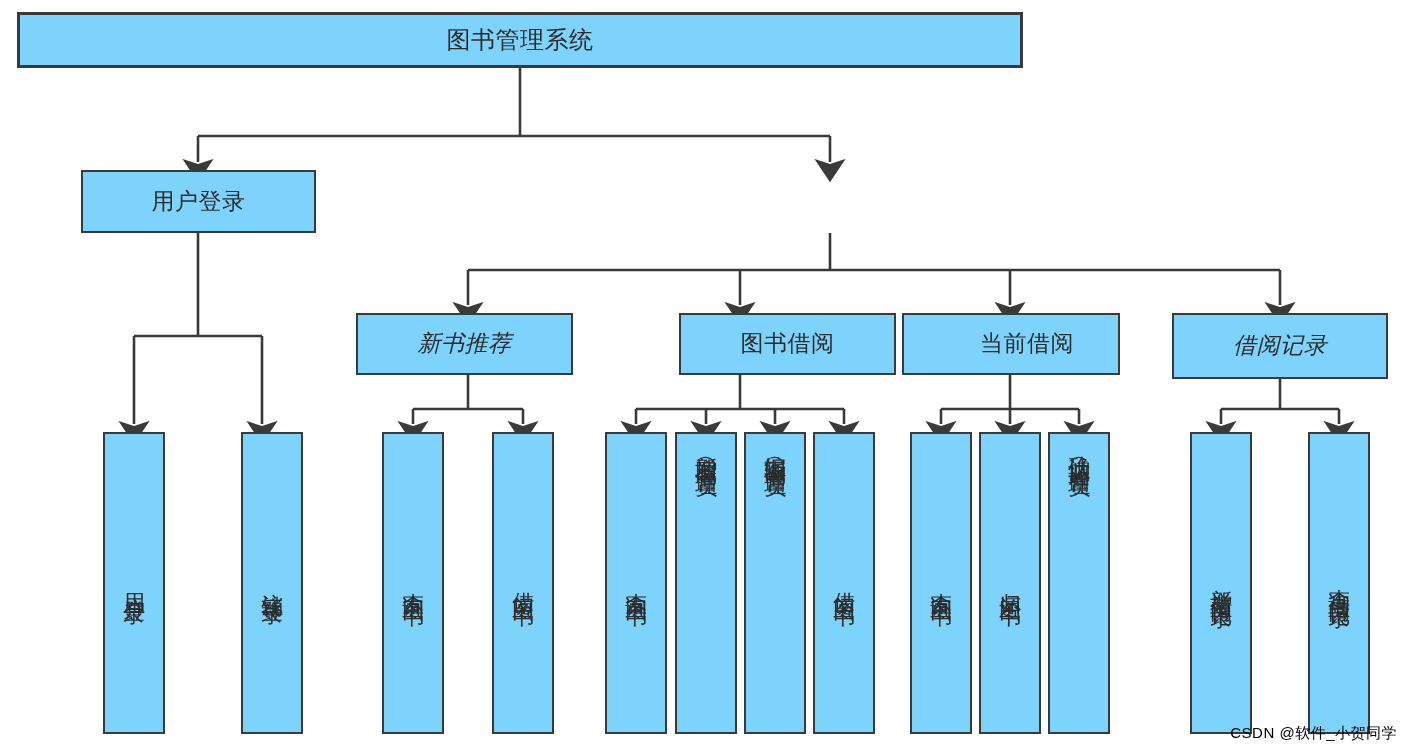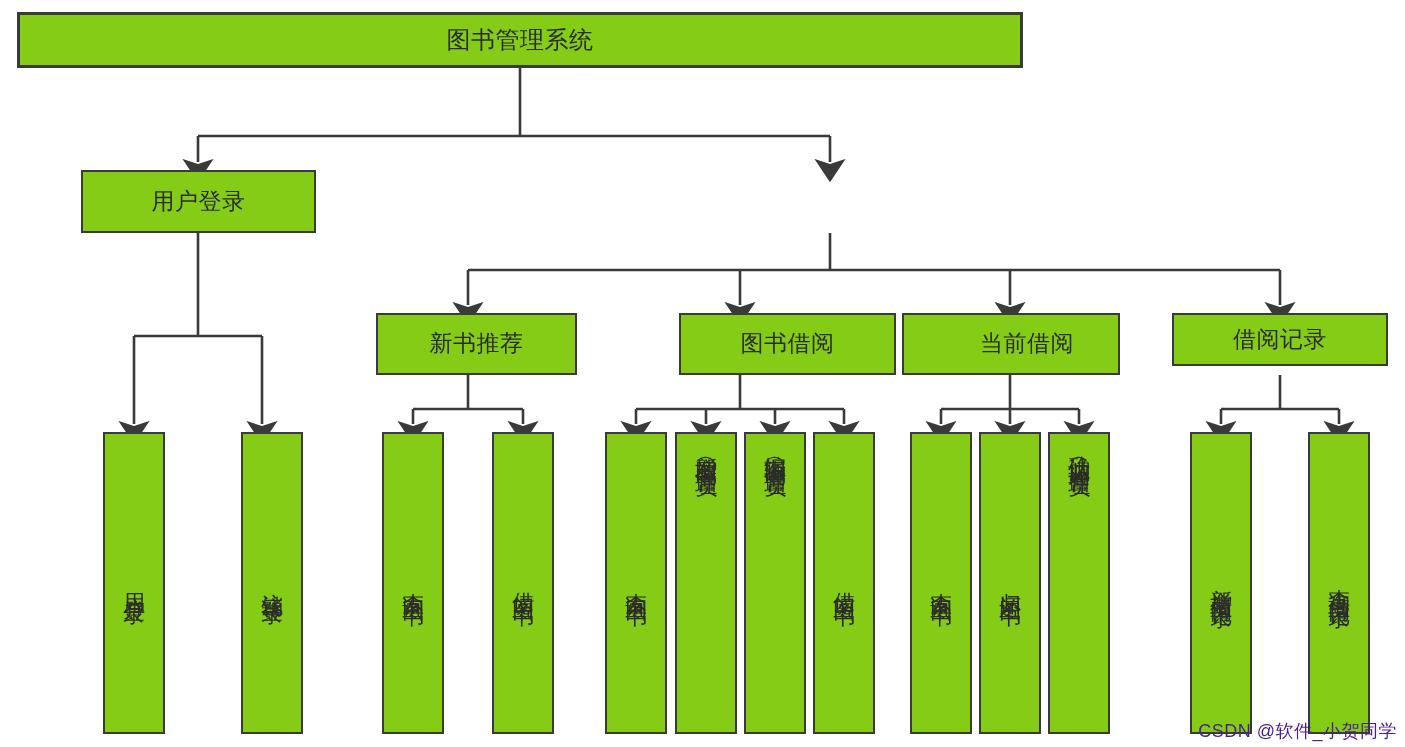--- a/index.html
+++ b/index.html
@@ -16,21 +16,21 @@
   }
   svg#wires{
     position:absolute;
     left:0; top:0;
     width:1405px; height:747px;
     pointer-events:none;
   }
   .node{
     position:absolute;
     box-sizing:border-box;
-    background:#84cc16;
+    background:#7dd3fc;
     border:2.5px solid #3a3a3a;
     display:flex;
     align-items:center;
     justify-content:center;
     color:#2b2b2b;
   }
   .node.root{ border-width:3px; }
   .node .label{
     display:block;
     line-height:1.12;
@@ -57,22 +57,22 @@
     text-align:center;
   }
   
   .node.v.tall{ align-items:flex-start; }
   .node.v.tall .label{ letter-spacing:3px; }
 
   #watermark{
     position:absolute;
     right:8px;
     bottom:4px;
-    font-size:18px;
-    color:#4c1d95;
+    font-size:15px;
+    color:#000000;
     letter-spacing:0.5px;
     white-space:nowrap;
   }
 </style>
 </head>
 <body>
 
 <div id="canvas">
 
   <svg id="wires" viewBox="0 0 1405 747" xmlns="http://www.w3.org/2000/svg">
@@ -127,33 +127,33 @@
 
   <div class="node root h" style="left:17px; top:12px; width:1006px; height:56px;">
     <span class="label">图书管理系统</span>
   </div>
 
   <div class="node h" style="left:81px; top:170px; width:235px; height:63px;">
     <span class="label">用户登录</span>
   </div>
 
 
-  <div class="node h" style="left:376px; top:313px; width:201px; height:62px;">
+  <div class="node h" style="left:356px; top:313px; width:217px; height:62px;font-style:italic;">
     <span class="label">新书推荐</span>
   </div>
 
   <div class="node h" style="left:632px; top:313px; width:217px; height:62px;margin-left:47px;">
     <span class="label">图书借阅</span>
   </div>
 
   <div class="node h" style="left:902px; top:313px; width:218px; height:62px;padding-left:32px;">
     <span class="label">当前借阅</span>
   </div>
 
-  <div class="node h" style="left:1172px; top:313px; width:216px; height:53px;">
+  <div class="node h" style="left:1172px; top:313px; width:216px; height:66px;font-style:italic;">
     <span class="label">借阅记录</span>
   </div>
 
   <div class="node v" style="left:103px; top:432px; width:62px; height:302px;">
     <span class="label">用户登录</span>
   </div>
 
   <div class="node v" style="left:241px; top:432px; width:62px; height:302px;">
     <span class="label">注销登录</span>
   </div>

